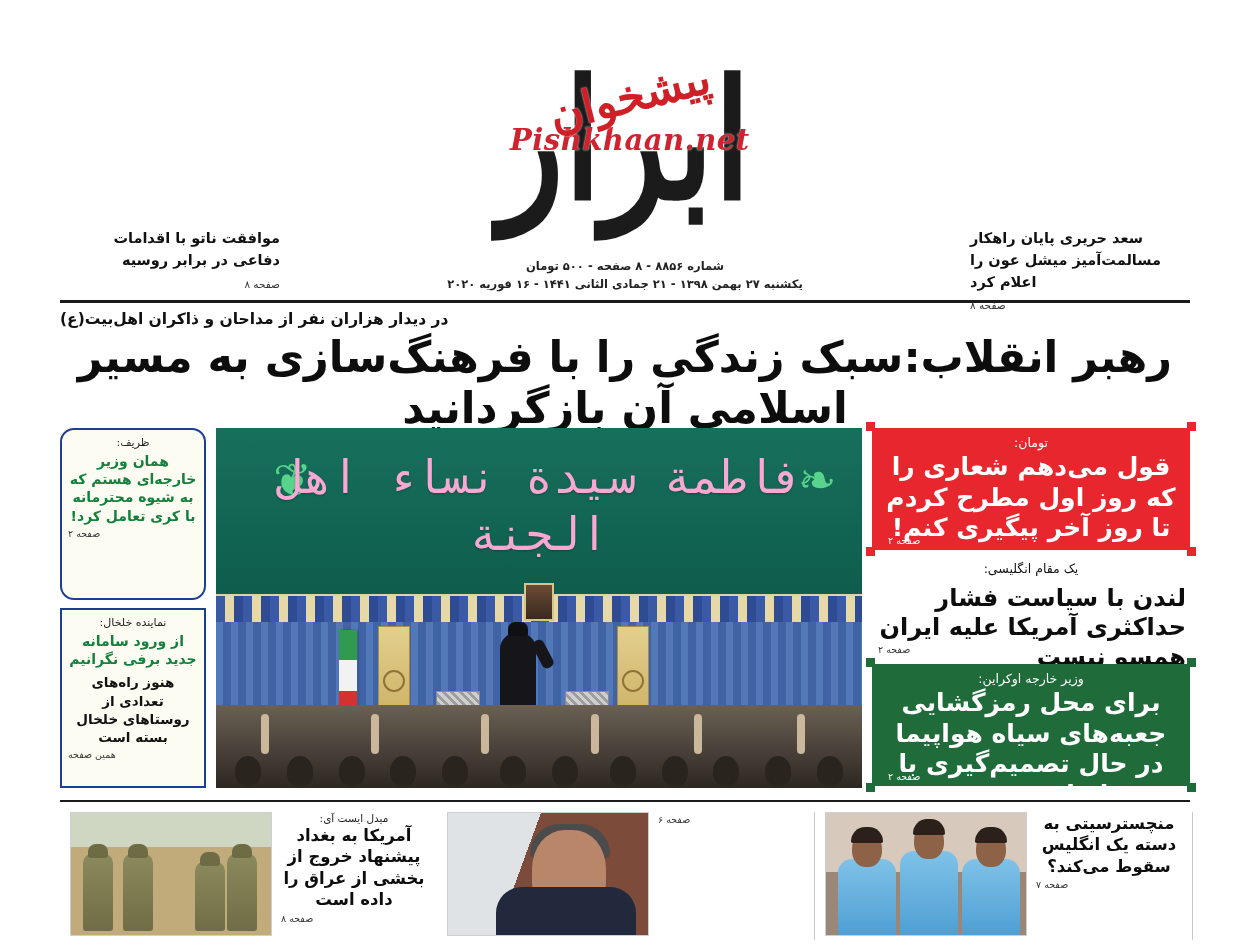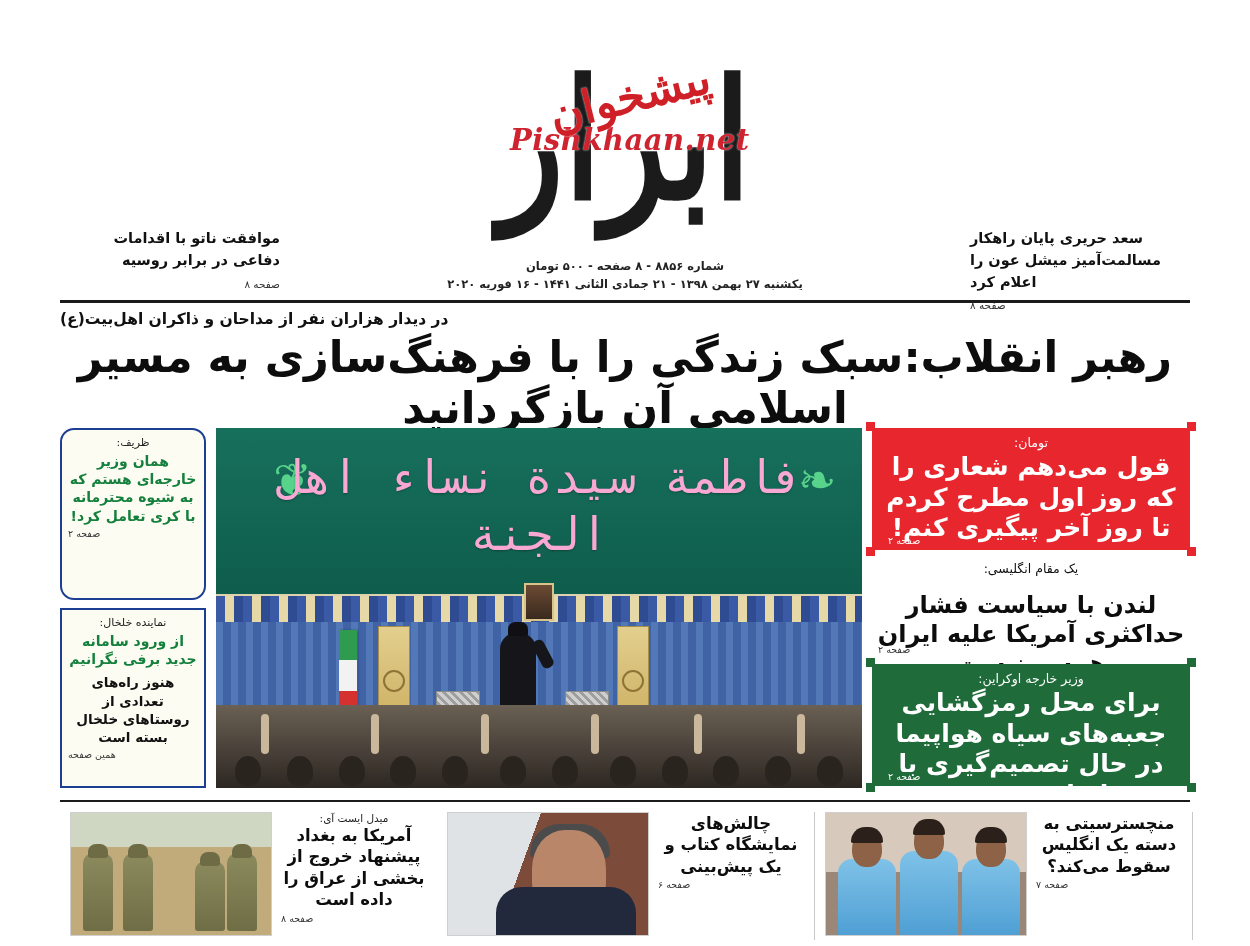--- a/index.html
+++ b/index.html
@@ -241,27 +241,28 @@
     background: inherit;
   }
   .cbox .cd-tl { left: -6px;  top: -6px; }
   .cbox .cd-tr { right: -6px; top: -6px; }
   .cbox .cd-bl { left: -6px;  bottom: -6px; }
   .cbox .cd-br { right: -6px; bottom: -6px; }
   .cbox.red .corner-dot   { background: #e8262d; }
   .cbox.green .corner-dot { background: #1f6b3a; }
 
   .bw-item { padding: 2px 4px 0; text-align: center; position: relative; height: 96px; box-sizing: border-box; }
-  .bw-kicker { font-size: 12.5px; color: #111; margin-bottom: 15px; }
+  .bw-kicker { font-size: 12.5px; color: #111; margin-bottom: 8px; }
   .bw-head {
     font-size: 24px;
     font-weight: bold;
     line-height: 1.22;
     color: #0d0d0d;
     letter-spacing: -0.5px;
+    text-align: right;
   }
   .bw-ref { position: absolute; left: 6px; bottom: 0px; font-size: 9.5px; color: #333; }
 
   .rule-mid { position: absolute; top: 800px; left: 60px; right: 60px; height: 2px; background: #1b1b1b; }
 
   
   .bottom {
     position: absolute;
     top: 812px;
     left: 60px;
@@ -592,21 +593,20 @@
     <div class="bcell">
       <div class="bphoto">
         <div class="portrait-man">
           <div class="hair"></div>
           <div class="face"></div>
           <div class="body"></div>
         </div>
       </div>
       <div class="btext">
         <div class="b-kicker"></div>
-        <div class="b-head">چالش‌های نمایشگاه کتاب و یک پیش‌بینی</div>
         <div class="b-ref">صفحه ۶</div>
       </div>
     </div>
 
     <div class="bcell">
       <div class="bphoto">
         <div class="footballers">
           <div class="pl" style="left:6%"></div>
           <div class="pl" style="left:37%;height:84px"></div>
           <div class="pl" style="left:68%"></div>

